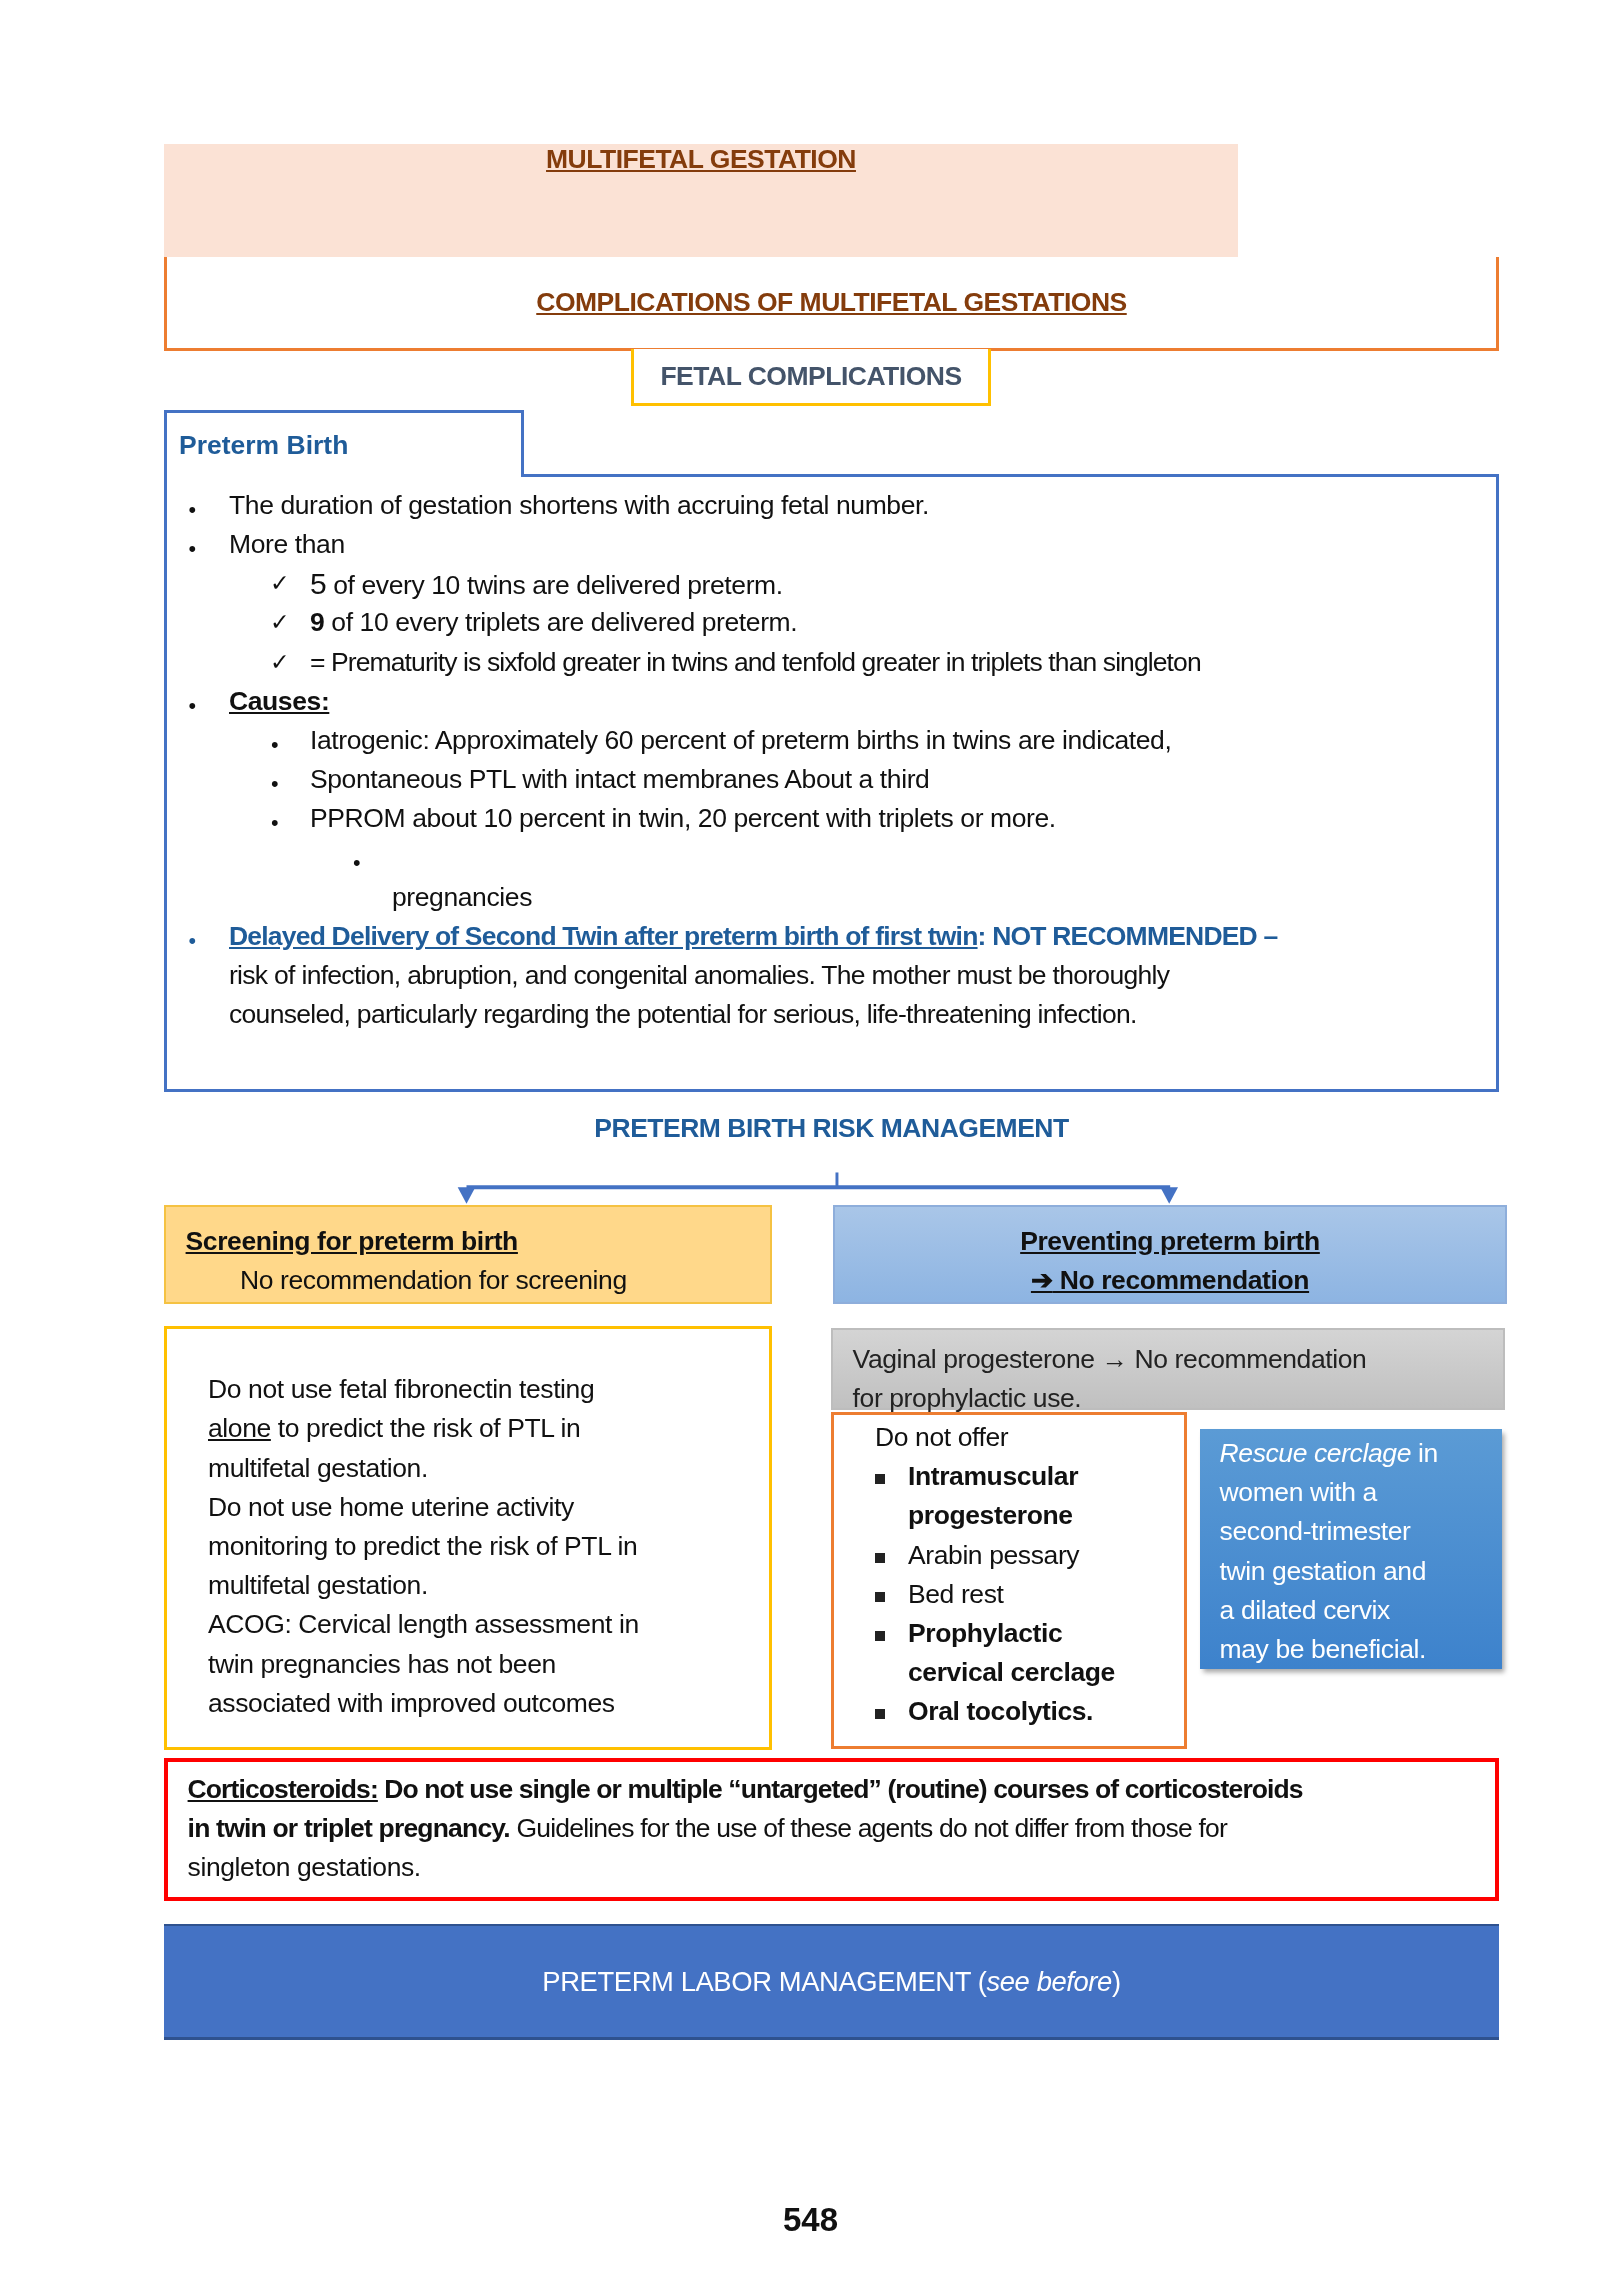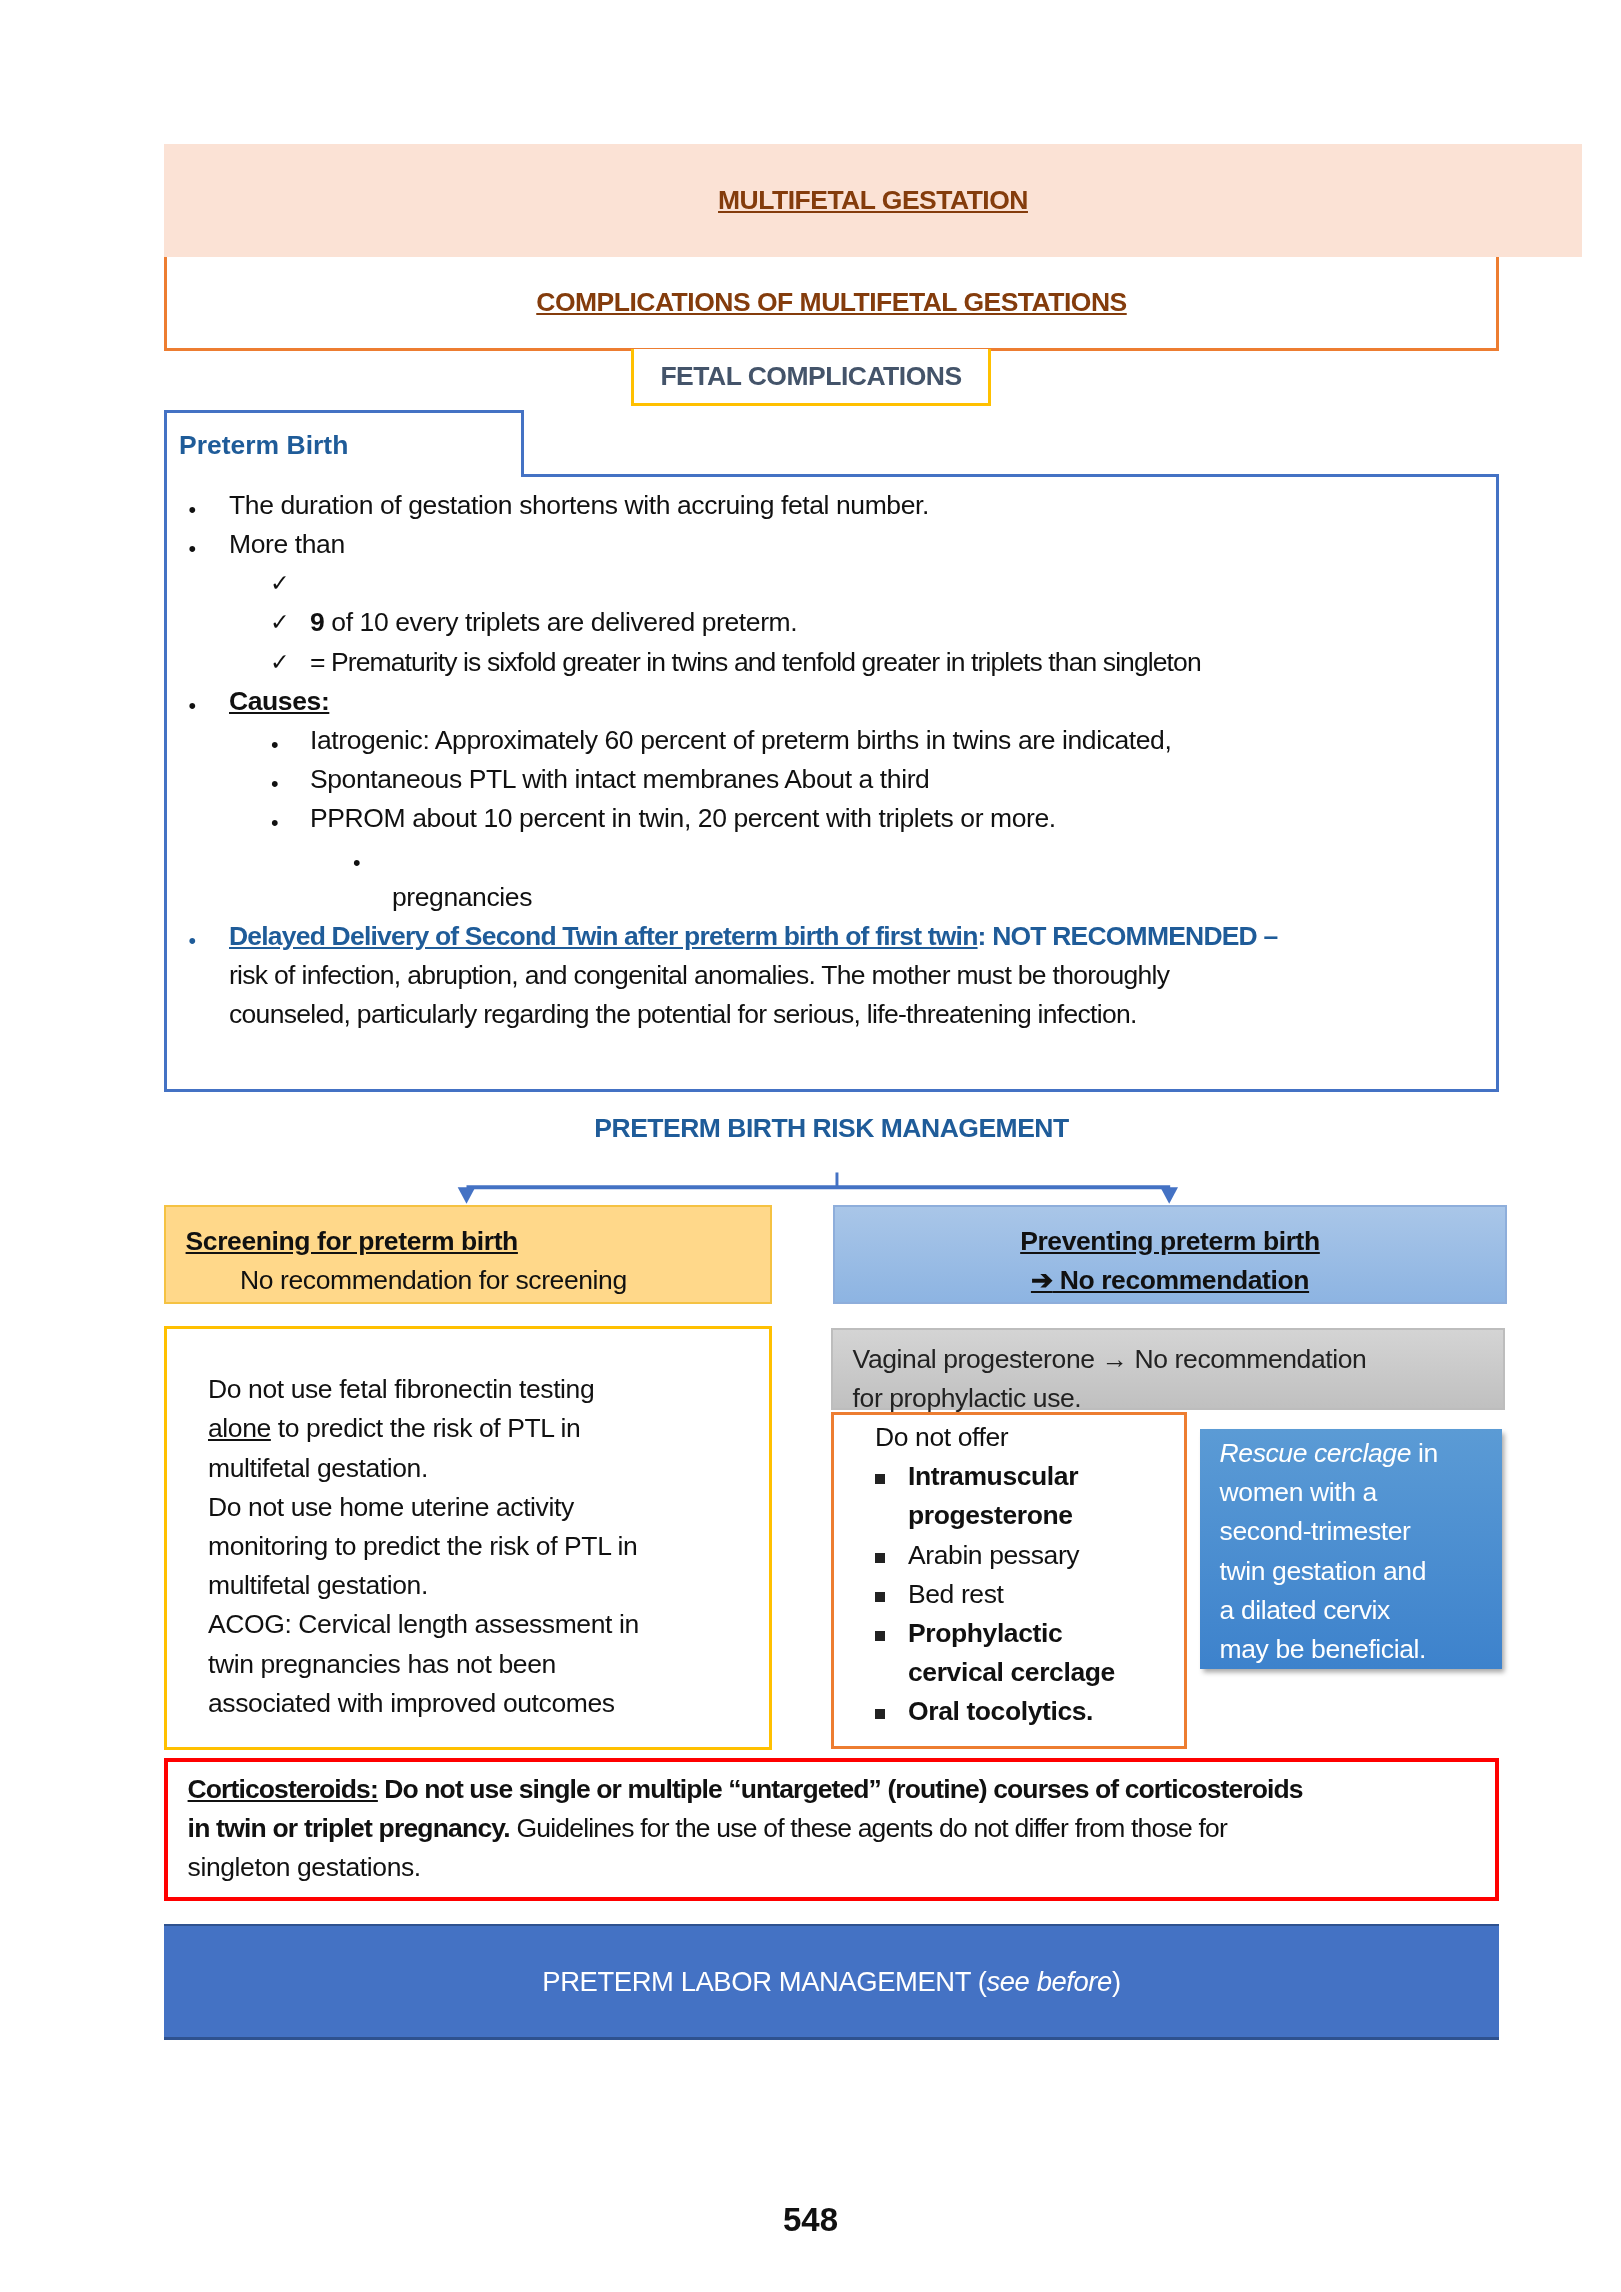--- a/index.html
+++ b/index.html
@@ -1,22 +1,22 @@
 <!DOCTYPE html>
 <html><head>
 <meta charset="utf-8">
 <style>
   html, body { margin: 0; padding: 0; background: #ffffff; }
   body { width: 1621px; height: 2293px; position: relative; overflow: hidden;
          font-family: "Liberation Sans", sans-serif; color: #111; }
   .abs { position: absolute; box-sizing: border-box; }
 
   
-  #hdr { left: 164px; top: 144px; width: 1418px; height: 113px; background: #fbe2d5;
-         display: flex; align-items: center; justify-content: center; }
+  #hdr { left: 164px; top: 144px; width: 1074px; height: 113px; background: #fbe2d5;
+         display: flex; justify-content: center; }
   #hdr span { color: #843c0c; font-weight: bold; font-size: 26.5px; text-decoration: underline;
               letter-spacing: -0.5px; }
   #comp { left: 164px; top: 257px; width: 1335px; height: 94px; border: 3.9px solid #ed7d31; border-top: none;
           display: flex; align-items: center; justify-content: center; background: #fff; }
   #comp span { color: #843c0c; font-weight: bold; font-size: 26.5px; text-decoration: underline; letter-spacing: -0.5px; }
   #fetal { left: 631px; top: 349px; width: 360px; height: 57px; border: 3.9px solid #ffc000; border-top: none;
            display: flex; align-items: center; justify-content: center; background: #fff; }
   #fetal span { color: #44546a; font-weight: bold; font-size: 26.5px; letter-spacing: -0.5px; }
 
   
@@ -71,20 +71,21 @@
   <span>Preterm Birth</span>
 </div>
 <div id="pbbox" class="abs">
   <span class="bul" style="left:21.6px;top:12.7px">•</span>
   <span class="ln" style="left:62px;top:8.8px">The duration of gestation shortens with accruing fetal number.</span>
 
   <span class="bul" style="left:21.6px;top:52px">•</span>
   <span class="ln" style="left:62px;top:48px">More than</span>
 
   <span class="bul" style="left:103px;top:87px;font-size:23.5px">✓</span>
+  <span class="ln" style="left:143px;top:87px"><span style="font-size:30px">5</span><span> of every 10 twins are delivered preterm.</span></span>
 
   <span class="bul" style="left:103px;top:126px;font-size:23.5px">✓</span>
   <span class="ln" style="left:143px;top:126px"><span class="b">9</span><span> of 10 every triplets are delivered preterm.</span></span>
 
   <span class="bul" style="left:103px;top:166px;font-size:23.5px">✓</span>
   <span class="ln" style="left:143px;top:166px;letter-spacing:-0.9px">= Prematurity is sixfold greater in twins and tenfold greater in triplets than singleton</span>
 
   <span class="bul" style="left:21.6px;top:209px">•</span>
   <span class="ln b ul" style="left:62px;top:205px">Causes:</span>
 

